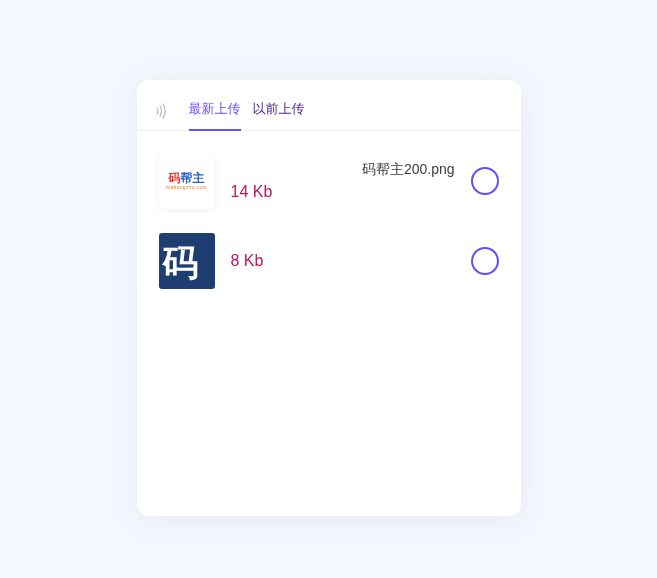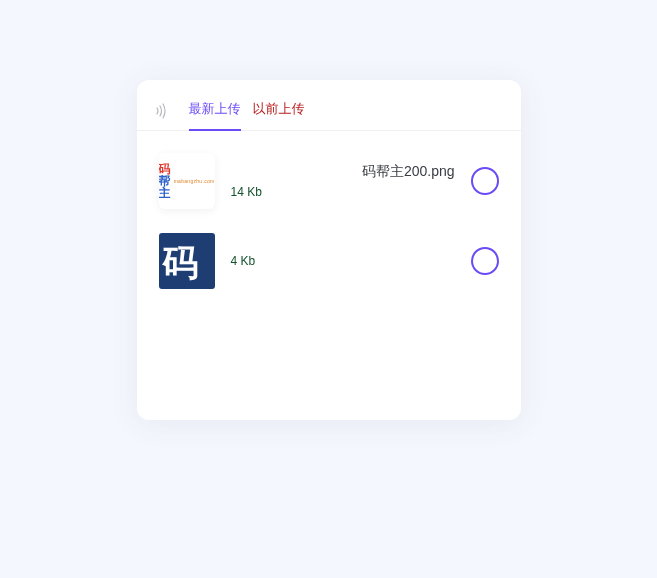--- a/index.html
+++ b/index.html
@@ -8,42 +8,42 @@
     height: 578px;
     background: #f5f7fe;
     font-family: -apple-system, BlinkMacSystemFont, "Segoe UI", "PingFang SC", "Microsoft YaHei", sans-serif;
     display: flex;
     align-items: flex-start;
     justify-content: center;
     padding-top: 80px;
   }
   .card {
     width: 384px;
-    height: 340px;
+    height: 436px;
     background: #ffffff;
     border-radius: 12px;
     box-shadow: 0 4px 30px rgba(80, 80, 120, 0.08);
     overflow: hidden;
   }
   .header {
     display: flex;
     align-items: center;
     padding: 12px 18px 0 18px;
     gap: 12px;
   }
   .logo-icon {
     display: inline-flex;
     align-items: center;
     color: #6d6e7a;
     margin-right: 2px;
   }
   .tab {
     font-size: 13px;
     padding: 8px 0 12px 0;
-    color: #b91c1c;
+    color: #4c1d95;
     cursor: pointer;
     position: relative;
   }
   .tab.active {
     color: #6a4bf7;
   }
   .tab.active::after {
     content: "";
     position: absolute;
     left: 0;
@@ -85,21 +85,21 @@
   }
   .thumb.dark .cn {
     color: #fff;
     font-size: 36px;
     font-weight: 700;
     line-height: 1;
     transform: translate(-6px, 2px);
   }
   .thumb .brand-stack {
     display: flex;
-    flex-direction: row;
+    flex-direction: column;
     align-items: center;
     line-height: 1;
   }
   .thumb .brand-top {
     font-size: 12px;
     font-weight: 700;
     color: #2b61c9;
   }
   .thumb .brand-top .red { color: #e03a2f; }
   .thumb .brand-sub {
@@ -112,22 +112,22 @@
     flex: 1;
     min-width: 0;
   }
   .file-name {
     font-size: 14px;
     color: #3a3c44;
     margin-bottom: 4px;
     text-align: right;
   }
   .file-size {
-    font-size: 12px;
-    color: #14532d;
+    font-size: 16px;
+    color: #be185d;
   }
   .circle-btn {
     width: 28px;
     height: 28px;
     border: 2px solid #6a4bf7;
     border-radius: 50%;
     flex-shrink: 0;
     cursor: pointer;
     background: transparent;
   }
@@ -165,19 +165,19 @@
         <div class="file-size">14 Kb</div>
       </div>
       <button class="circle-btn"></button>
     </div>
 
     <div class="file-row">
       <div class="thumb dark">
         <span class="cn">码</span>
       </div>
       <div class="file-meta">
-        <div class="file-size">4 Kb</div>
+        <div class="file-size">8 Kb</div>
       </div>
       <button class="circle-btn"></button>
     </div>
 
   </div>
 </div>
 
 </body></html>

